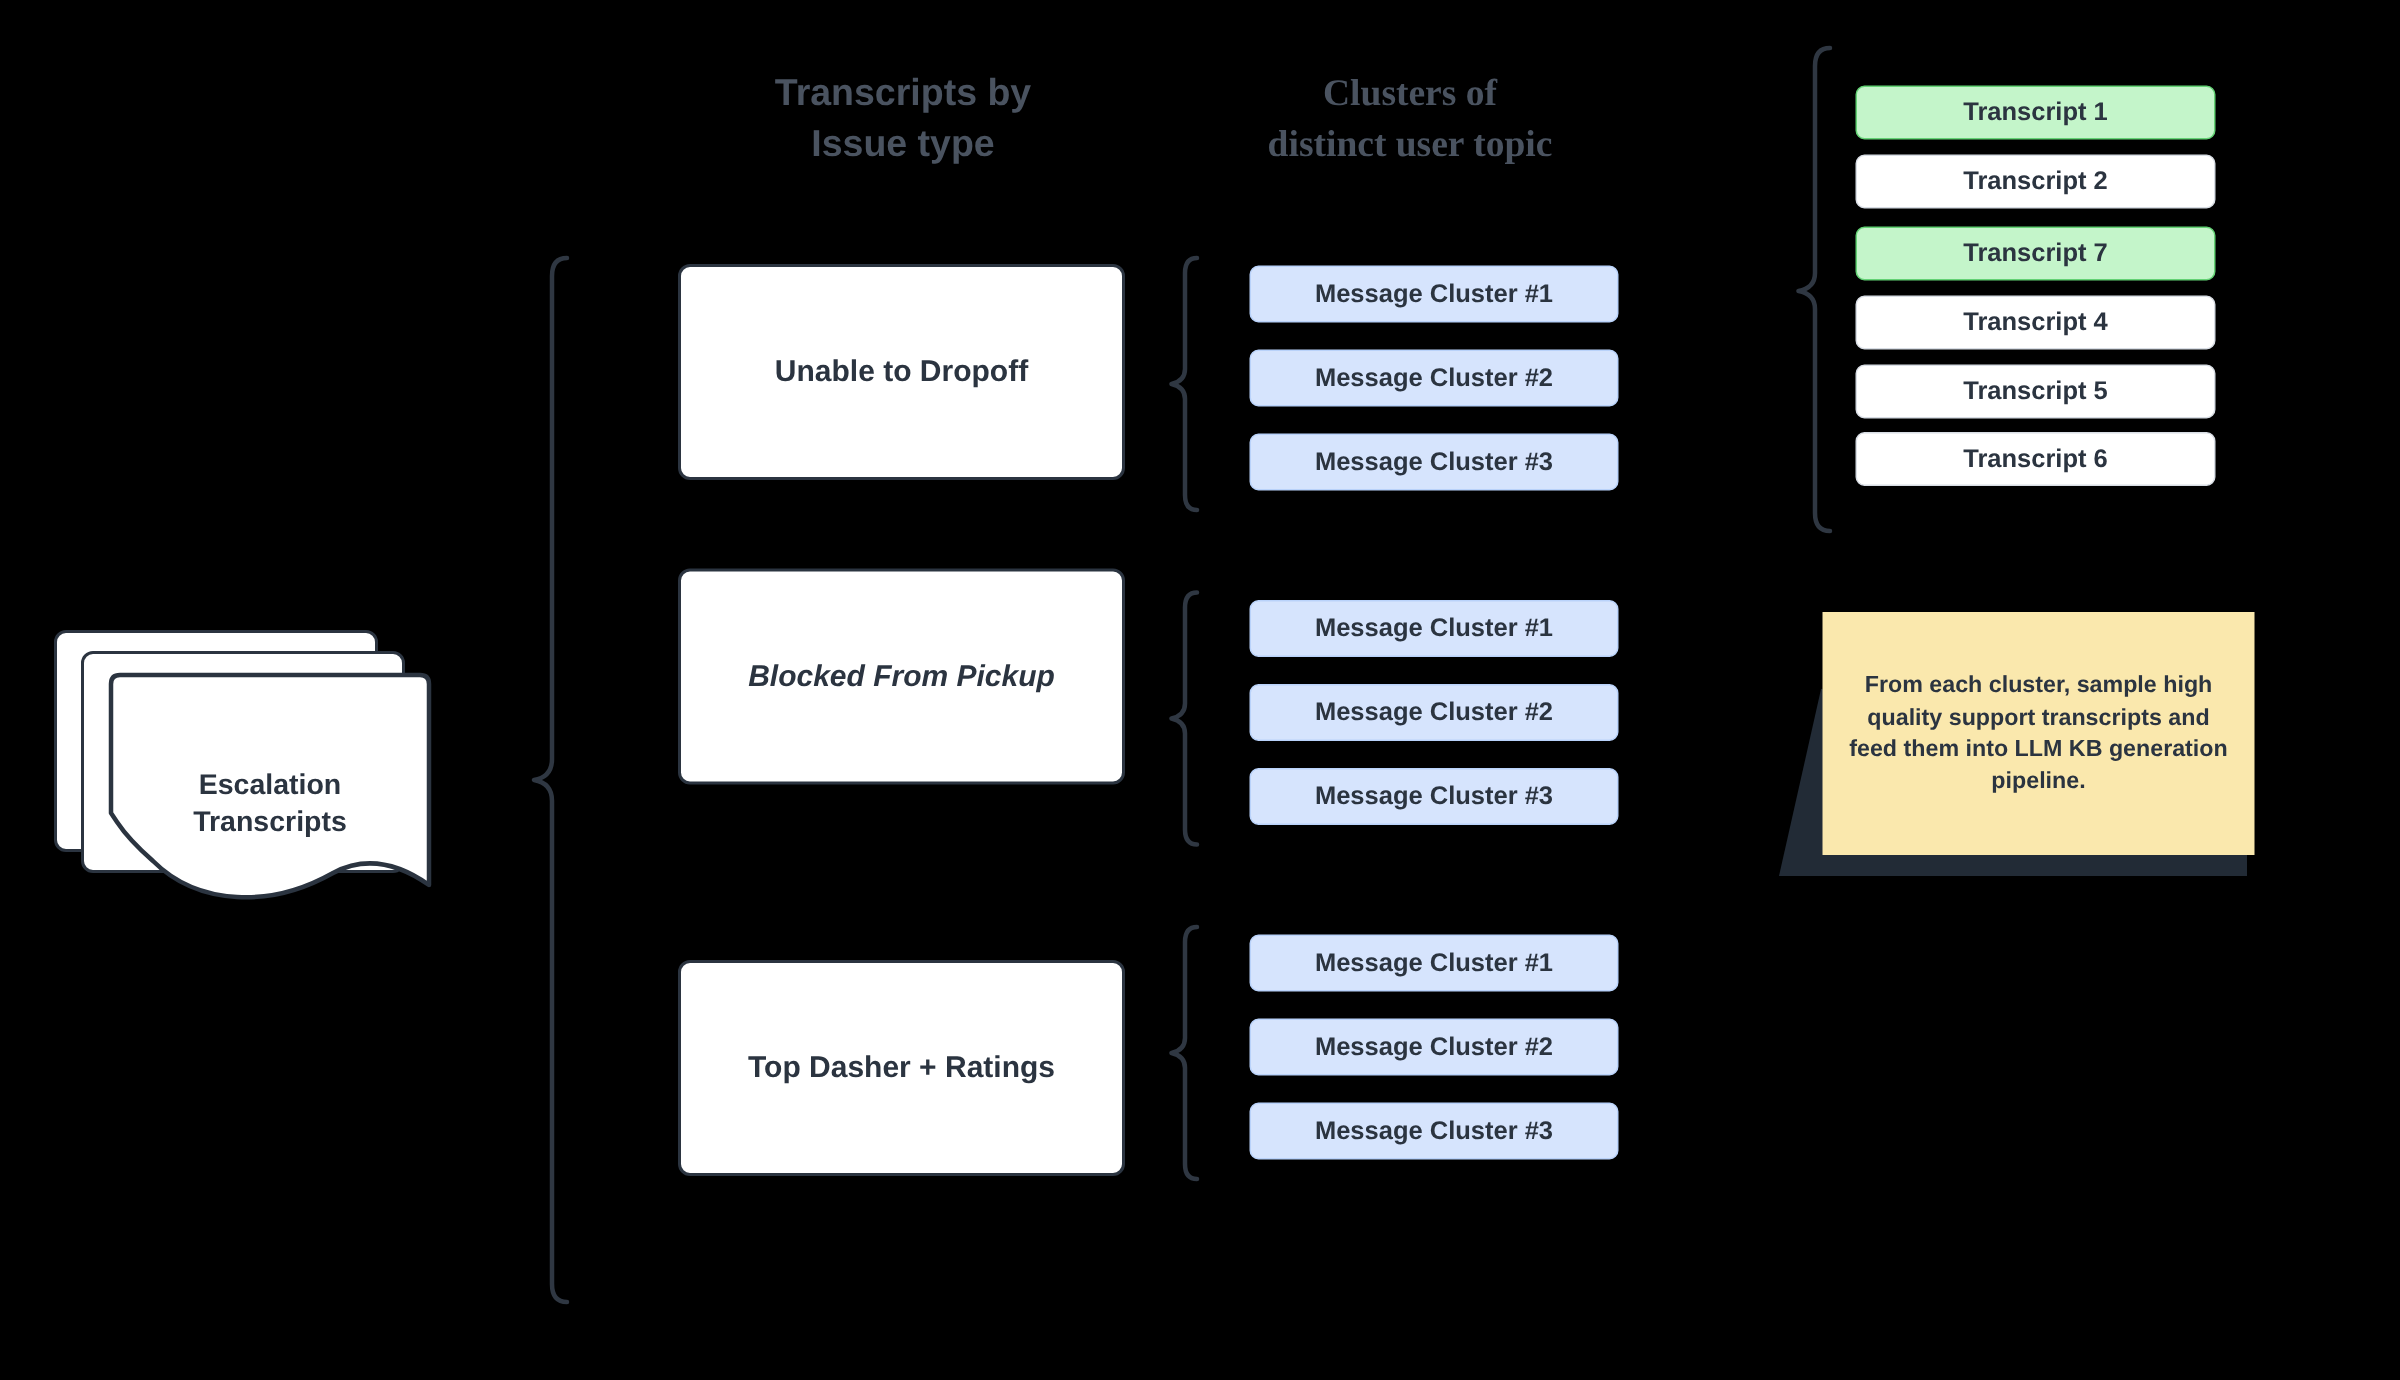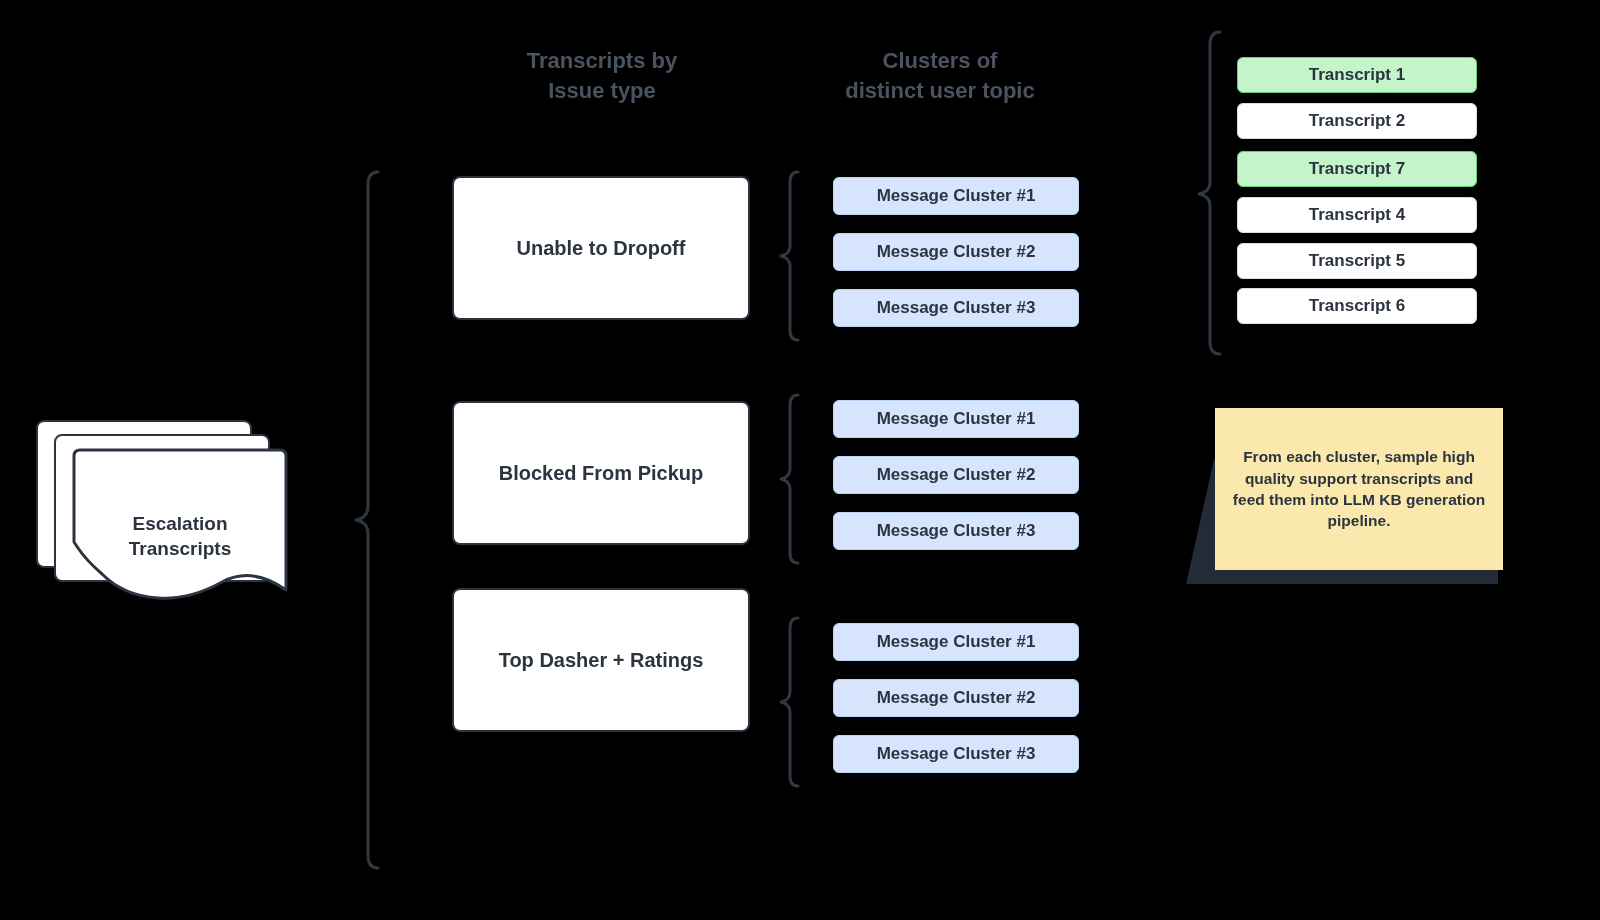--- a/index.html
+++ b/index.html
@@ -14,28 +14,28 @@
     position: relative;
     width: 1600px;
     height: 920px;
     background: #000000;
   }
 
   
   .col-header {
     position: absolute;
     text-align: center;
-    font-size: 22px;
+    font-size: 25px;
     font-weight: bold;
     line-height: 1.35;
     color: #4a5360;
     white-space: pre-line;
   }
   #hdr-issue  { left: 452px; top: 46px;  width: 300px; }
-  #hdr-topic  { left: 790px; top: 46px;  width: 300px; }
+  #hdr-topic  { left: 790px; top: 46px;  width: 300px; font-family: Liberation Serif, serif; }
 
   
   #doc-stack {
     position: absolute;
     left: 36px;
     top: 420px;
     width: 252px;
     height: 200px;
     padding-left: 33px;
   }
@@ -97,22 +97,22 @@
     align-items: center;
     justify-content: center;
   }
   .issue-box .issue-label {
     font-size: 20px;
     font-weight: bold;
     color: #2b3440;
     text-align: center;
   }
   #issue-0 { top: 176px; }
-  #issue-1 { top: 401px; }
-  #issue-2 { top: 588px; }
+  #issue-1 { top: 379px; font-style: italic; }
+  #issue-2 { top: 640px; }
 
   
   .cluster-chip {
     position: absolute;
     left: 833px;
     width: 246px;
     height: 38px;
     background: #d6e4fd;
     border: 1.5px solid #b9d2fa;
     border-radius: 6px;

